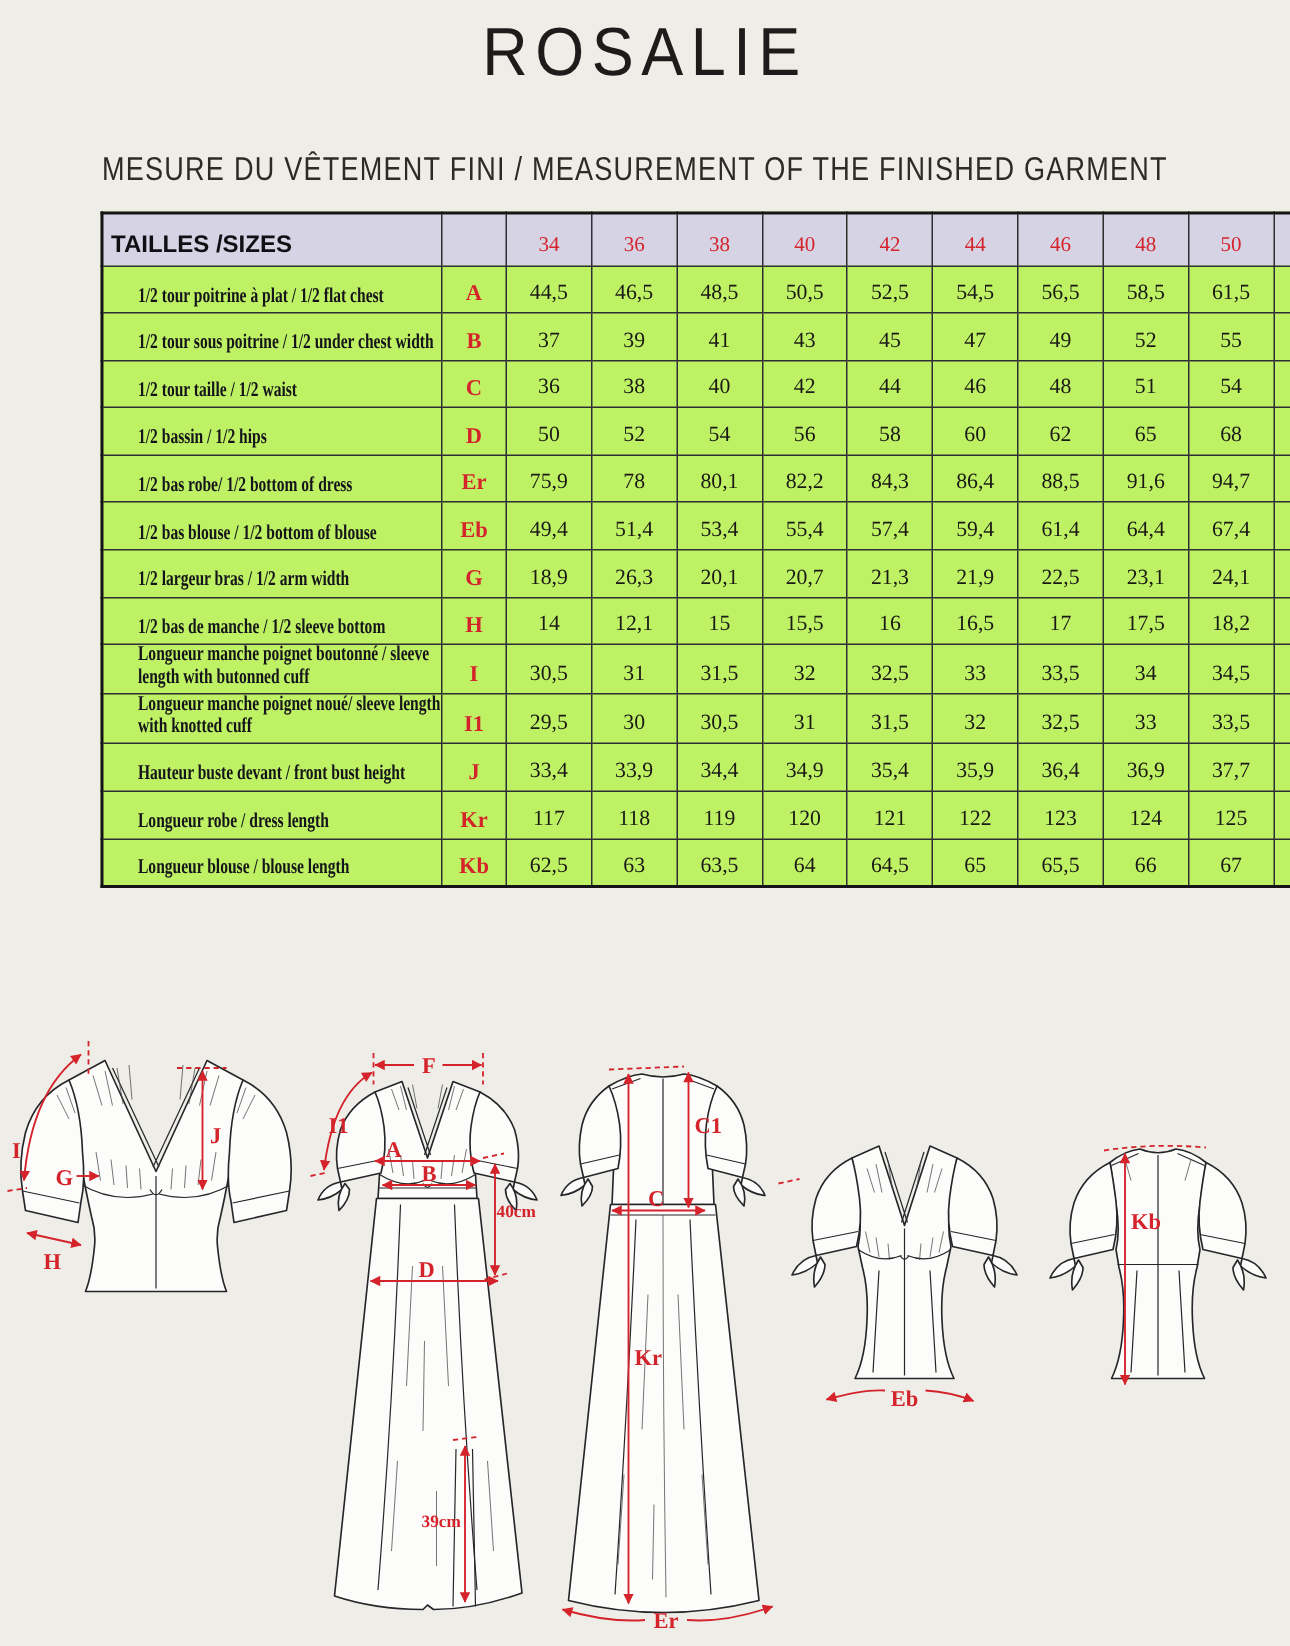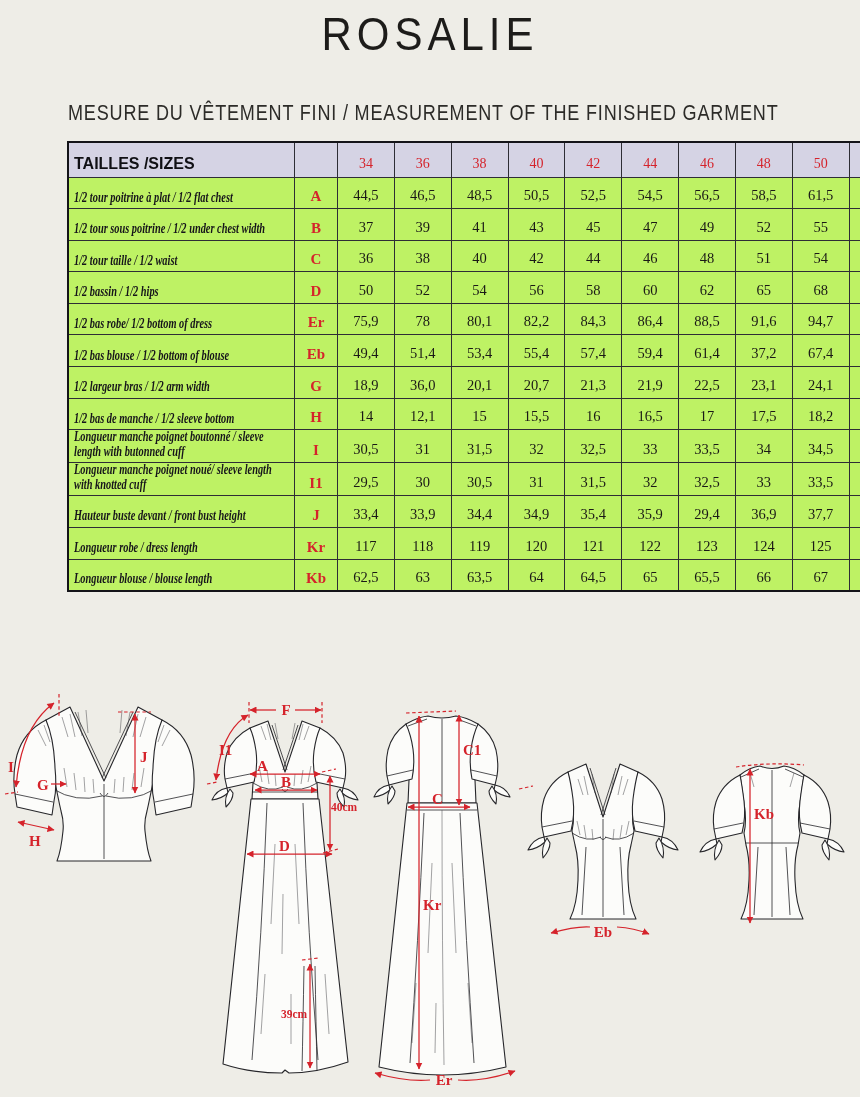--- a/index.html
+++ b/index.html
@@ -33,22 +33,22 @@
   }
   table.meas th,table.meas td{border:1px solid #2e2d35;vertical-align:bottom;}
   thead tr{height:35px;}
   thead th{background:#d5d3e4;border-bottom:2px solid #141419;}
   th.hdr-label{width:220px;text-align:left;font-family:"Liberation Sans",sans-serif;
     font-weight:bold;font-size:16px;color:#101014;padding:0 0 4px 5px;}
   th.hdr-empty{width:40px;}
   th.hdr-size{color:#d5232b;font-family:"Liberation Serif",serif;font-weight:normal;
     font-size:14px;text-align:center;padding:0 0 5px 0;}
   tbody tr{height:31.6px;}
-  td.lbl{font-style:italic;font-weight:600;font-size:14px;line-height:1.04;
-    color:#15141a;padding:0 0 3px 5px;overflow:hidden;}
+  td.lbl{font-weight:600;font-size:14px;line-height:1.04;
+    color:#15141a;padding:0 0 3px 23px;overflow:hidden;}
   td.lbl .sq{display:inline-block;width:288px;transform:scaleX(0.74);transform-origin:0 100%;}
   td.ltr{color:#d5232b;font-weight:bold;font-size:15px;text-align:center;padding:0 0 3px 0;}
   td.val{font-size:14.5px;color:#1a1916;text-align:center;padding:0 0 4px 0;}
 
   
   .diagrams{position:absolute;inset:0;}
   .diagrams svg{position:absolute;overflow:visible;}
   .gar{fill:#fcfcfa;stroke:#26262a;stroke-width:1.1;stroke-linejoin:round;}
   .sm{fill:none;stroke:#26262a;stroke-width:0.8;}
   .gth{fill:none;stroke:#47474b;stroke-width:0.5;}
@@ -157,29 +157,29 @@
         <tr>
           <td class="lbl"><span class="sq">1/2 bas blouse / 1/2 bottom of blouse</span></td>
           <td class="ltr">Eb</td>
           <td class="val">49,4</td>
           <td class="val">51,4</td>
           <td class="val">53,4</td>
           <td class="val">55,4</td>
           <td class="val">57,4</td>
           <td class="val">59,4</td>
           <td class="val">61,4</td>
-          <td class="val">37,2</td>
+          <td class="val">64,4</td>
           <td class="val">67,4</td>
           <td class="val">70,4</td>
         </tr>
         <tr>
           <td class="lbl"><span class="sq">1/2 largeur bras / 1/2 arm width</span></td>
           <td class="ltr">G</td>
           <td class="val">18,9</td>
-          <td class="val">36,0</td>
+          <td class="val">26,3</td>
           <td class="val">20,1</td>
           <td class="val">20,7</td>
           <td class="val">21,3</td>
           <td class="val">21,9</td>
           <td class="val">22,5</td>
           <td class="val">23,1</td>
           <td class="val">24,1</td>
           <td class="val">25,1</td>
         </tr>
         <tr>
@@ -226,21 +226,21 @@
         </tr>
         <tr>
           <td class="lbl"><span class="sq">Hauteur buste devant / front bust height</span></td>
           <td class="ltr">J</td>
           <td class="val">33,4</td>
           <td class="val">33,9</td>
           <td class="val">34,4</td>
           <td class="val">34,9</td>
           <td class="val">35,4</td>
           <td class="val">35,9</td>
-          <td class="val">29,4</td>
+          <td class="val">36,4</td>
           <td class="val">36,9</td>
           <td class="val">37,7</td>
           <td class="val">38,5</td>
         </tr>
         <tr>
           <td class="lbl"><span class="sq">Longueur robe / dress length</span></td>
           <td class="ltr">Kr</td>
           <td class="val">117</td>
           <td class="val">118</td>
           <td class="val">119</td>

